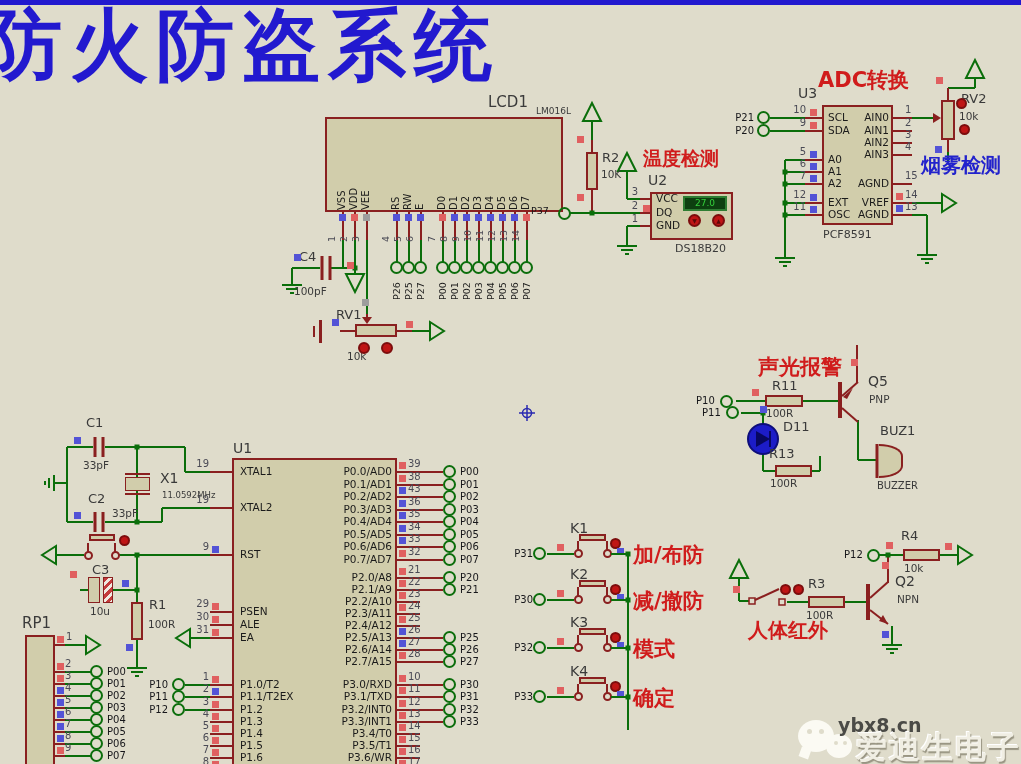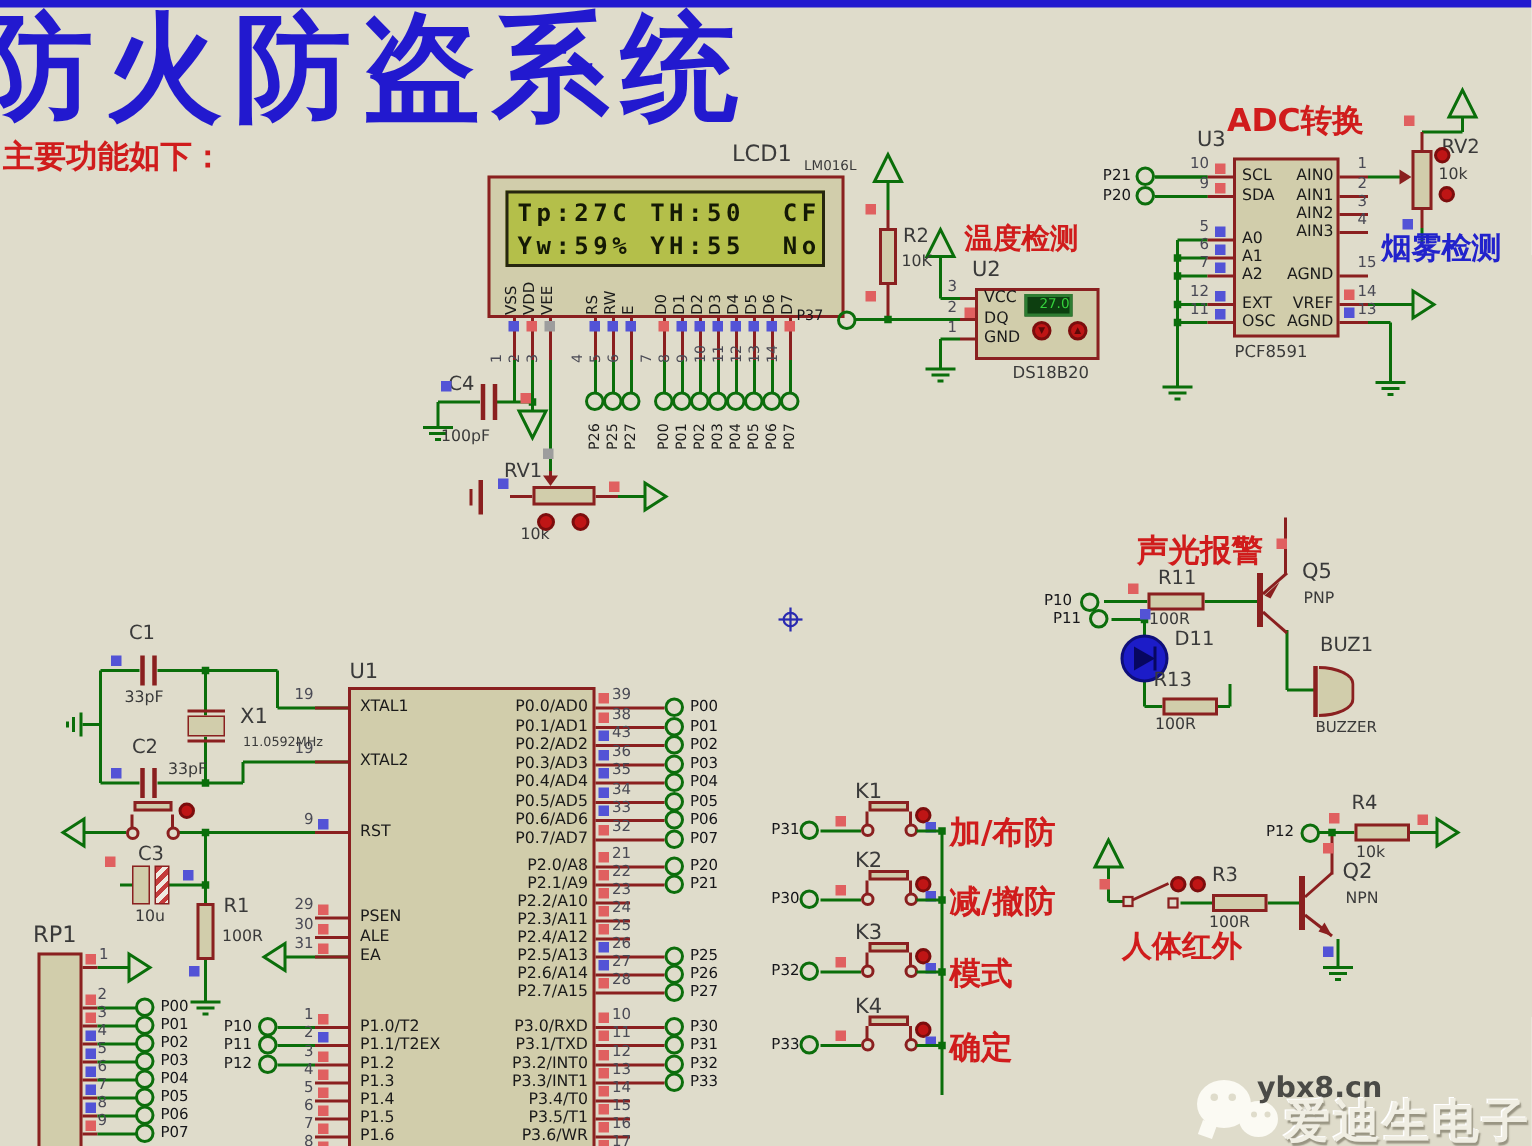--- a/index.html
+++ b/index.html
@@ -141,38 +141,24 @@
     <g stroke="#2a2ab0" stroke-width="1.5" fill="none">
       <line x1="527" y1="405" x2="527" y2="421"></line>
         <line x1="519" y1="413" x2="535" y2="413"></line>
       <circle cx="527" cy="413" r="4.5"></circle>
     </g>
   </svg>
 
   <div class="abs" style="left:0;top:0;width:1021px;height:5px;background:#2219cf"></div>
 
   <div id="title">防火防盗系统</div>
-  <div class="abs" style="left:2px;top:88px">
-    <div class="feat">主要功能如下：</div>
-    <div style="position: absolute; left: 0px; top: 0px;">
-
-    <div class="feat"></div>
-        <div class="feat"></div>
-        <div class="feat"></div>
-        <div class="feat"></div>
-      </div>
-  </div>
 
   <div class="ref" style="left:488px;top:95px;font-size:15px">LCD1</div>
   <div class="ref" style="left:536px;top:104px;font-size:9px">LM016L</div>
   <div class="part" style="left:325px;top:117px;width:238px;height:95px"></div>
-  <div class="abs" style="left:337px;top:127px;width:213px;height:51px;background:#b4bf4a;border:2px solid #26260f;box-sizing:border-box">
-    <div class="lcdtxt" style="top:3px">Tp:27C TH:50  CF</div>
-    <div class="lcdtxt" style="top:25px">Yw:59% YH:55  No</div>
-  </div>
   <div style="position: absolute; left: 0px; top: 0px;">
 
   <div class="row" style="position: absolute; left: 343px;">
       <div class="vt" style="left:-7px;top:176px;height:34px">VSS</div>
       <i class="ln" style="left:-1px;top:212px;width:2px;height:28px"></i>
       <i class="sq b" style="left:-4px;top:214px"></i>
       <div class="vt num" style="left:-17px;top:222px;height:20px">1</div>
 
     </div>
       <div class="row" style="position: absolute; left: 355px;">
@@ -303,21 +289,21 @@
   <i class="ln" style="left:313px;top:326px;width:2px;height:11px"></i>
 
   <div class="part" style="left:586px;top:152px;width:12px;height:38px"></div>
   <div class="ref" style="left:602px;top:151px">R2</div>
   <div class="val" style="left:601px;top:169px">10K</div>
 
   <div class="anno red" style="left:643px;top:146px;font-size:19px">温度检测</div>
   <div class="ref" style="left:648px;top:173px;font-size:14px">U2</div>
   <div class="part" style="left:650px;top:192px;width:83px;height:48px"></div>
   <div class="ref" style="left:675px;top:242px;font-size:11px">DS18B20</div>
-  <div class="abs" style="left:683px;top:196px;width:32px;height:15px;background:#0d3f10;border:2px solid #2e7d32;box-sizing:border-box;color:#35d13c;font-size:9px;line-height:11px;text-align:right">27.0</div>
+  <div class="abs" style="left:683px;top:196px;width:44px;height:15px;background:#0d3f10;border:2px solid #2e7d32;box-sizing:border-box;color:#35d13c;font-size:9px;line-height:11px;text-align:center">27.0</div>
   <div class="abs" style="left:688px;top:214px;width:13px;height:13px;border-radius:50%;background:#bf1515;border:2px solid #7c0d0d;box-sizing:border-box;color:#5c0808;font-size:6px;line-height:9px;text-align:center">▼</div>
   <div class="abs" style="left:712px;top:214px;width:13px;height:13px;border-radius:50%;background:#bf1515;border:2px solid #7c0d0d;box-sizing:border-box;color:#5c0808;font-size:6px;line-height:9px;text-align:center">▲</div>
   <div style="position: absolute; left: 0px; top: 0px;">
 
   <div class="row" style="position: absolute; top: 199px;">
       <i class="ln" style="left:640px;top:-1px;width:10px;height:2px"></i>
       <div class="pnum" style="left:626px;top:-12px;width:12px;text-align:right">3</div>
       <div class="pname" style="left:656px;top:-6px">VCC</div>
     </div>
       <div class="row" style="position: absolute; top: 213px;">

